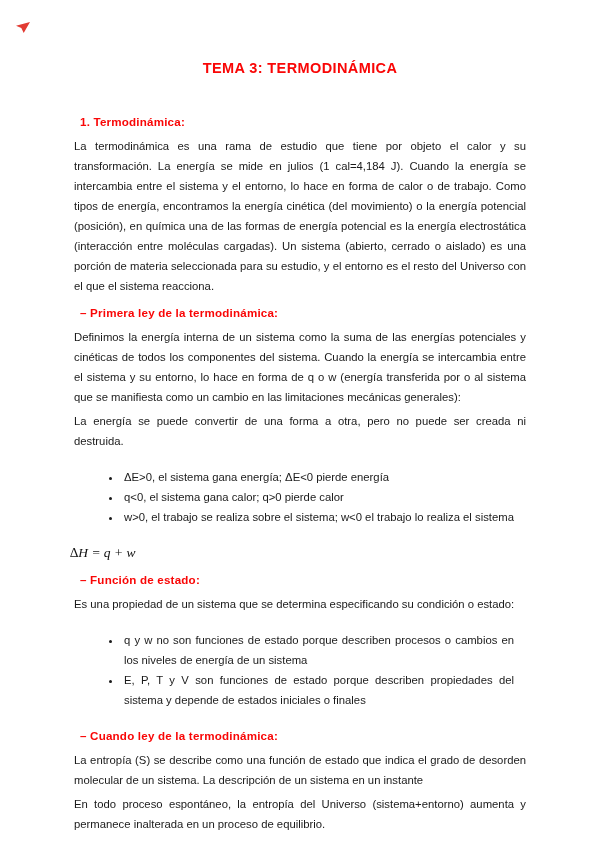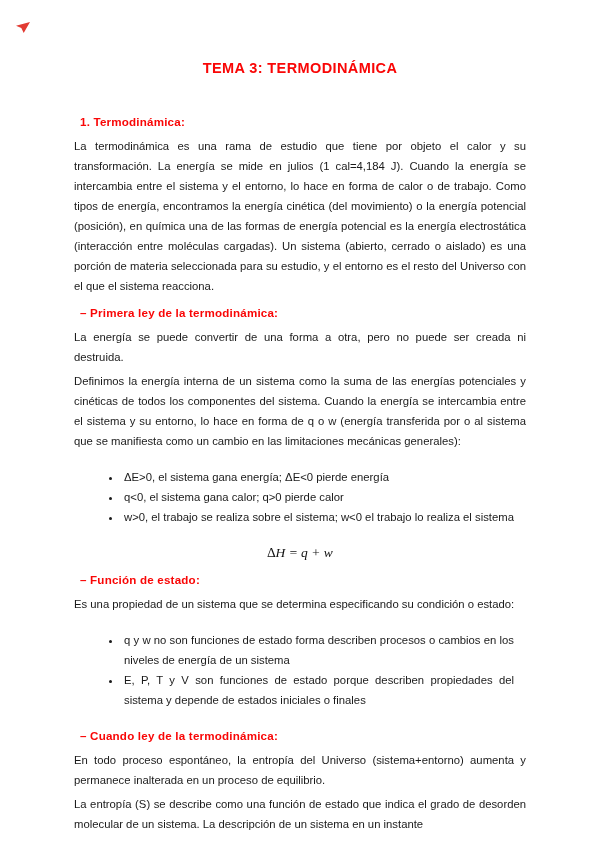--- a/index.html
+++ b/index.html
@@ -65,51 +65,50 @@
     font-size: 11.3px;
     line-height: 20px;
     text-align: justify;
     padding-left: 2px;
   }
   .equation {
     font-family: "Liberation Serif", serif;
     font-style: italic;
     font-size: 13.5px;
     line-height: 20px;
-    text-align: center;
     color: #111;
     margin: 4px 0 4px 0;
   }
 </style>
 </head>
 <body>
 
 <div class="page">
   <span class="corner-logo"></span>
 
   <div class="content">
     <div class="title">TEMA 3: TERMODINÁMICA</div>
 
     <div class="heading first">1. Termodinámica:</div>
     <p class="para">La termodinámica es una rama de estudio que tiene por objeto el calor y su transformación. La energía se mide en julios (1 cal=4,184 J). Cuando la energía se intercambia entre el sistema y el entorno, lo hace en forma de calor o de trabajo. Como tipos de energía, encontramos la energía cinética (del movimiento) o la energía potencial (posición), en química una de las formas de energía potencial es la energía electrostática (interacción entre moléculas cargadas). Un sistema (abierto, cerrado o aislado) es una porción de materia seleccionada para su estudio, y el entorno es el resto del Universo con el que el sistema reacciona.</p>
 
     <div class="heading">– Primera ley de la termodinámica:</div>
+    <p class="para">Definimos la energía interna de un sistema como la suma de las energías potenciales y cinéticas de todos los componentes del sistema. Cuando la energía se intercambia entre el sistema y su entorno, lo hace en forma de q o w (energía transferida por o al sistema que se manifiesta como un cambio en las limitaciones mecánicas generales):</p>
     <p class="para">La energía se puede convertir de una forma a otra, pero no puede ser creada ni destruida.</p>
-    <p class="para">Definimos la energía interna de un sistema como la suma de las energías potenciales y cinéticas de todos los componentes del sistema. Cuando la energía se intercambia entre el sistema y su entorno, lo hace en forma de q o w (energía transferida por o al sistema que se manifiesta como un cambio en las limitaciones mecánicas generales):</p>
     <ul class="bullets">
       <li>ΔE&gt;0, el sistema gana energía; ΔE&lt;0 pierde energía</li>
       <li>q&lt;0, el sistema gana calor; q&gt;0 pierde calor</li>
       <li>w&gt;0, el trabajo se realiza sobre el sistema; w&lt;0 el trabajo lo realiza el sistema</li>
     </ul>
     <div class="equation">∆H = q + w</div>
 
     <div class="heading">– Función de estado:</div>
     <p class="para">Es una propiedad de un sistema que se determina especificando su condición o estado:</p>
     <ul class="bullets">
-      <li>q y w no son funciones de estado forma describen procesos o cambios en los niveles de energía de un sistema</li>
+      <li>q y w no son funciones de estado porque describen procesos o cambios en los niveles de energía de un sistema</li>
       <li>E, P, T y V son funciones de estado porque describen propiedades del sistema y depende de estados iniciales o finales</li>
     </ul>
 
     <div class="heading">– Cuando ley de la termodinámica:</div>
+    <p class="para">La entropía (S) se describe como una función de estado que indica el grado de desorden molecular de un sistema. La descripción de un sistema en un instante</p>
     <p class="para">En todo proceso espontáneo, la entropía del Universo (sistema+entorno) aumenta y permanece inalterada en un proceso de equilibrio.</p>
-    <p class="para">La entropía (S) se describe como una función de estado que indica el grado de desorden molecular de un sistema. La descripción de un sistema en un instante</p>
   </div>
 </div>
 
 </body></html>

